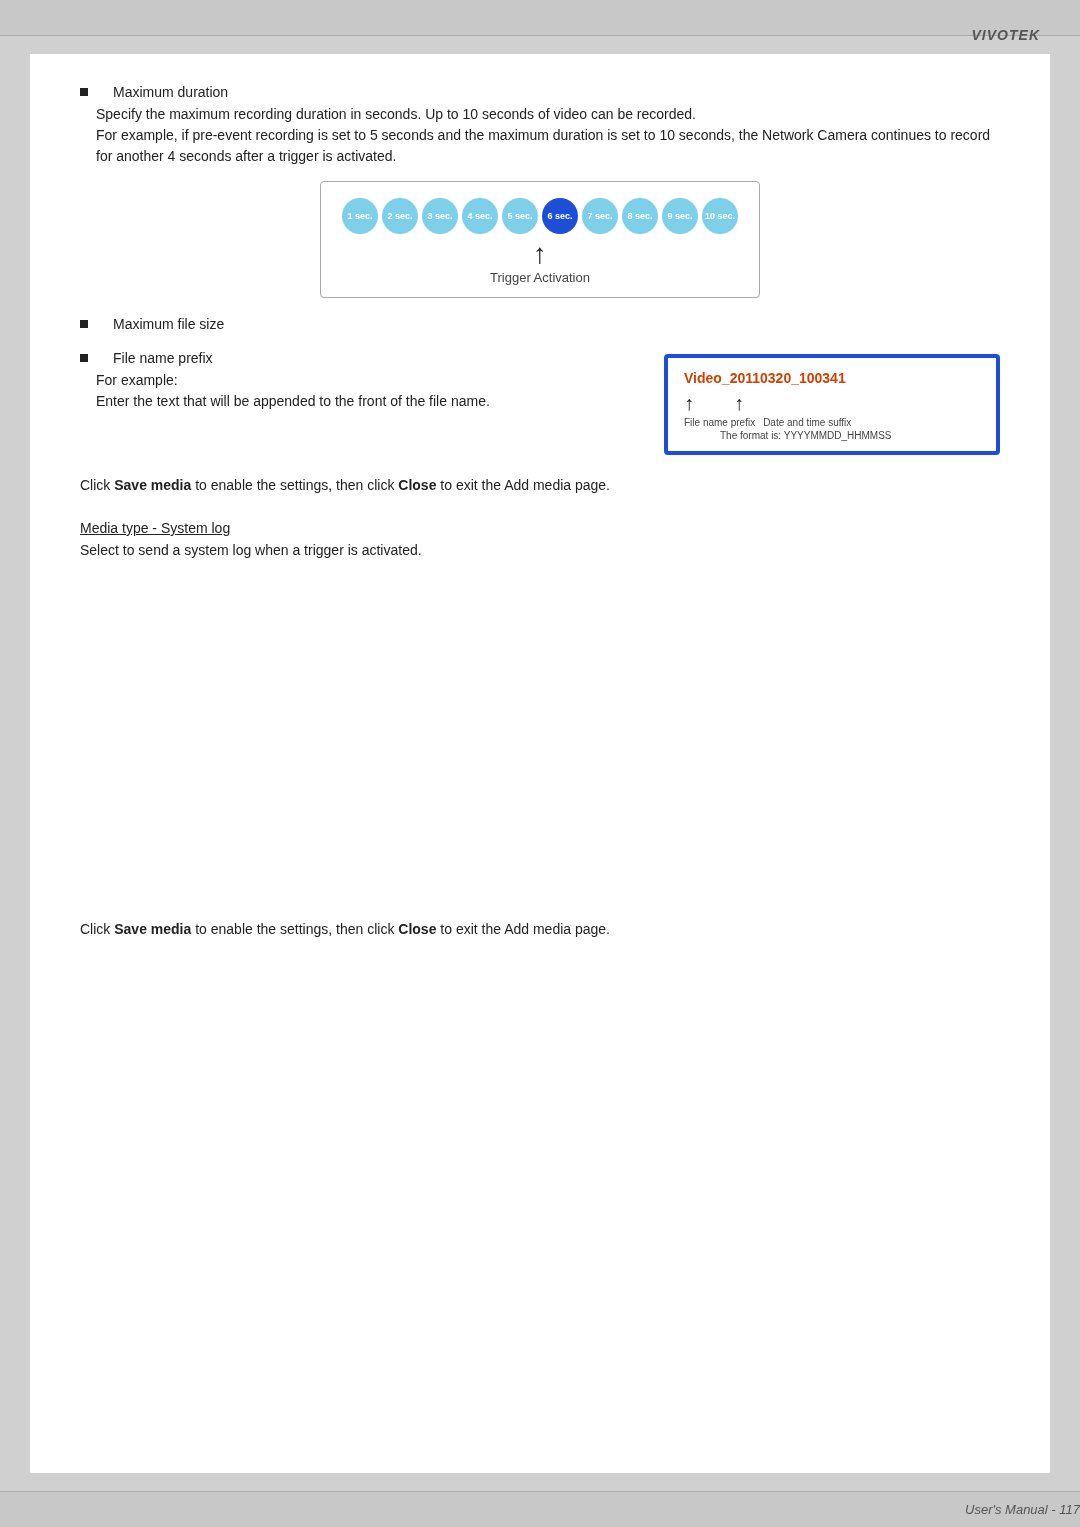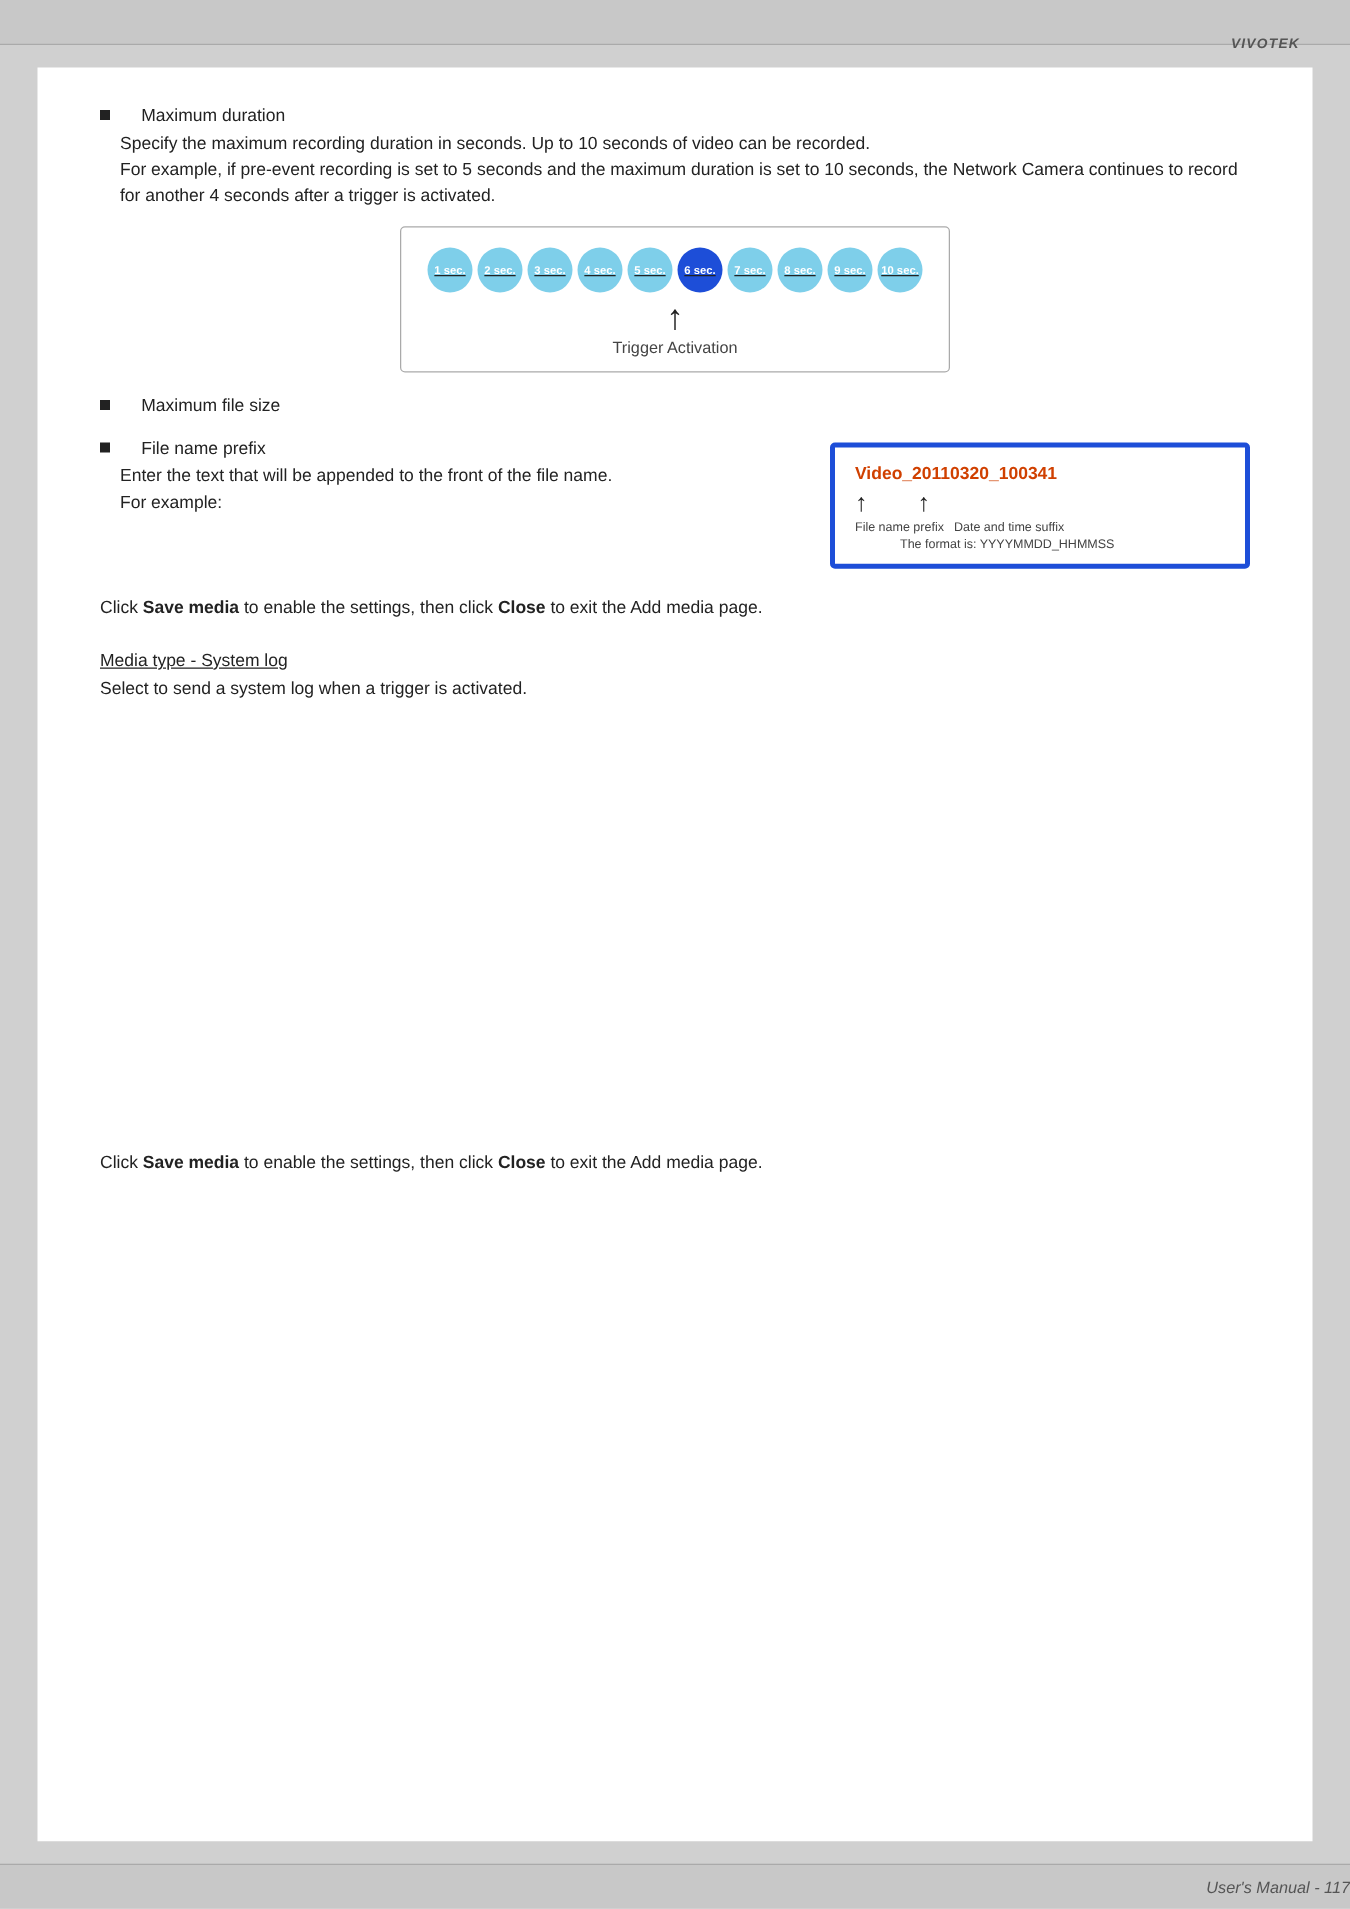--- a/index.html
+++ b/index.html
@@ -22,21 +22,21 @@
       align-items: center;
       justify-content: flex-end;
       padding-right: 40px;
       border-bottom: 1px solid #aaa;
     }
 
     .brand-name {
       font-style: italic;
       font-weight: bold;
       color: #555;
-      font-size: 11px;
+      font-size: 14px;
       letter-spacing: 1px;
       margin-top: 35px;
     }
 
     .main-content {
       background: #ffffff;
       margin: 18px 30px 18px 30px;
       padding: 30px 50px 40px 50px;
       flex: 1;
     }
@@ -83,21 +83,20 @@
       width: 440px;
       display: flex;
       flex-direction: column;
       align-items: center;
     }
 
     .timeline-circles {
       display: flex;
       gap: 4px;
       align-items: center;
-      text-decoration: underline;
     }
 
     .circle {
       width: 36px;
       height: 36px;
       border-radius: 50%;
       background: #7ecfea;
       display: flex;
       align-items: center;
       justify-content: center;
@@ -282,22 +281,22 @@
         <span class="fn-label-prefix">File name prefix</span>
         <span class="fn-label-suffix">Date and time suffix</span>
       </div>
       <div class="fn-format">The format is: YYYYMMDD_HHMMSS</div>
     </div>
 
     <div class="bullet-heading">
       <span class="bullet-square"></span>
       <span class="bullet-title">File name prefix</span>
     </div>
+    <div class="indent-text">For example:</div>
     <div class="indent-text">Enter the text that will be appended to the front of the file name.</div>
-    <div class="indent-text">For example:</div>
   </div>
 
   <div class="save-media-line">
     Click <strong>Save media</strong> to enable the settings, then click <strong>Close</strong> to exit the Add media page.
   </div>
 
   <div class="section-item">
     <span class="media-type-heading">Media type - System log</span>
     <div class="system-log-desc">Select to send a system log when a trigger is activated.</div>
   </div>

